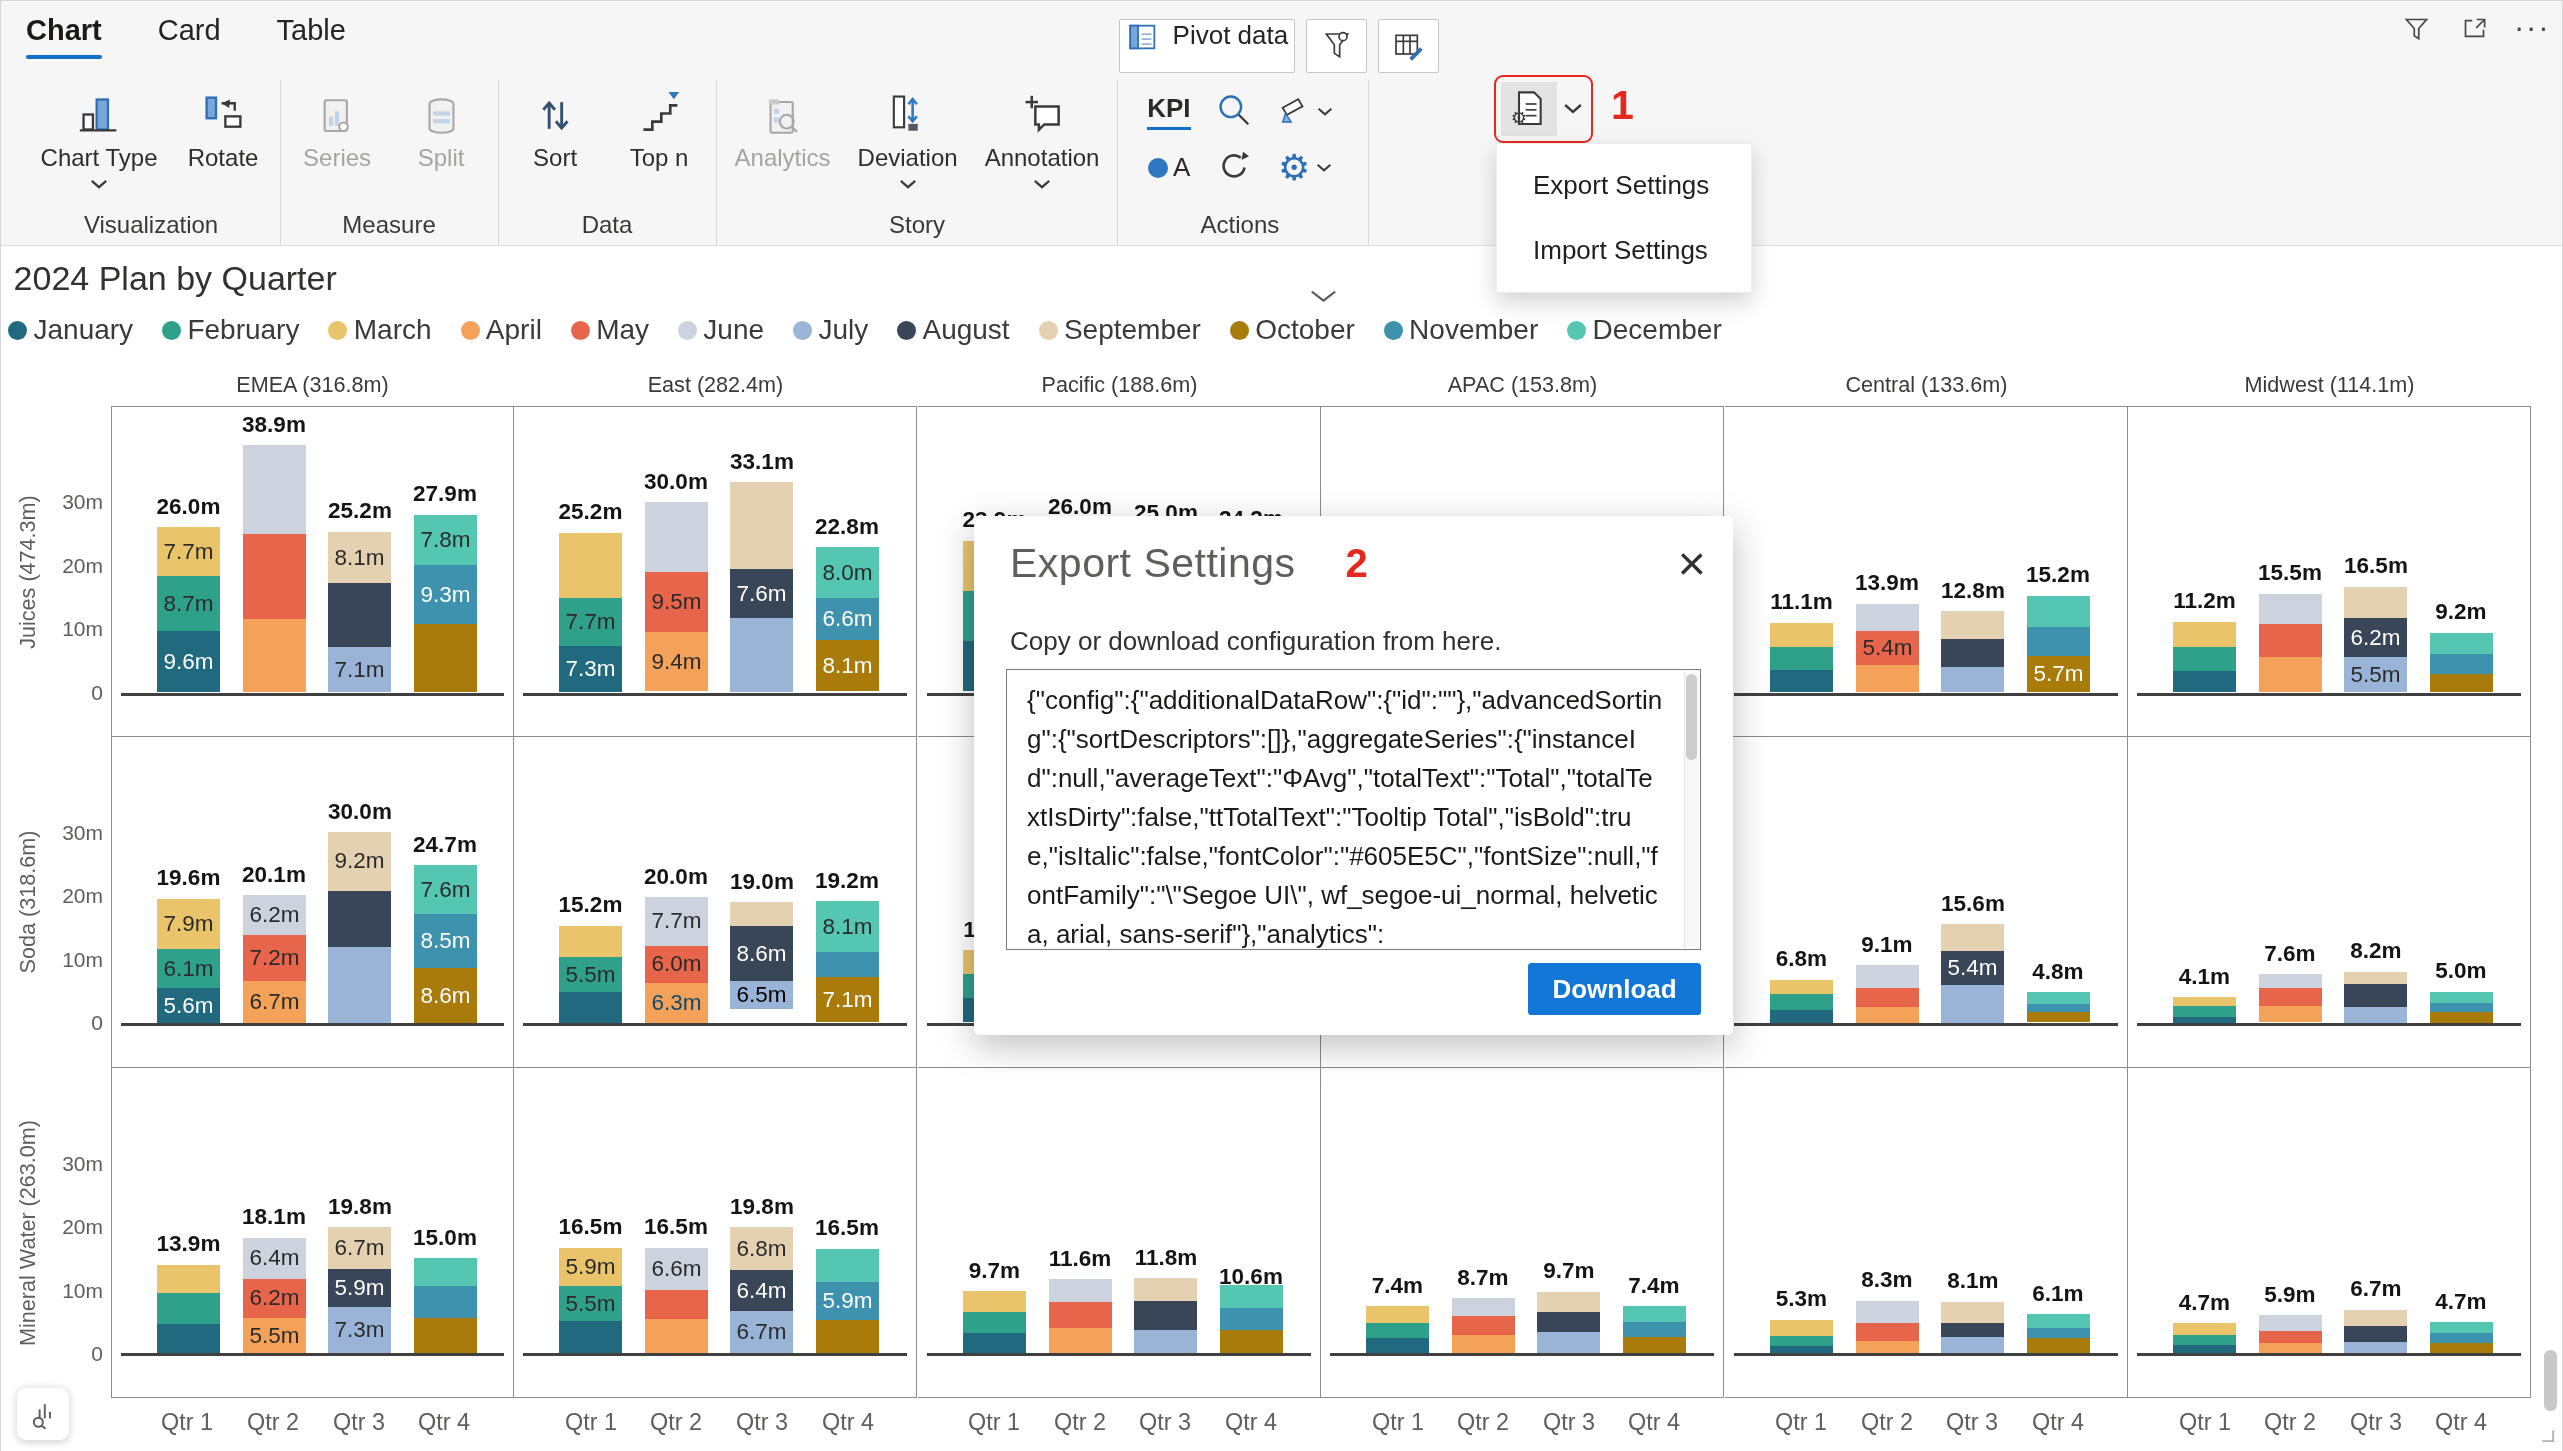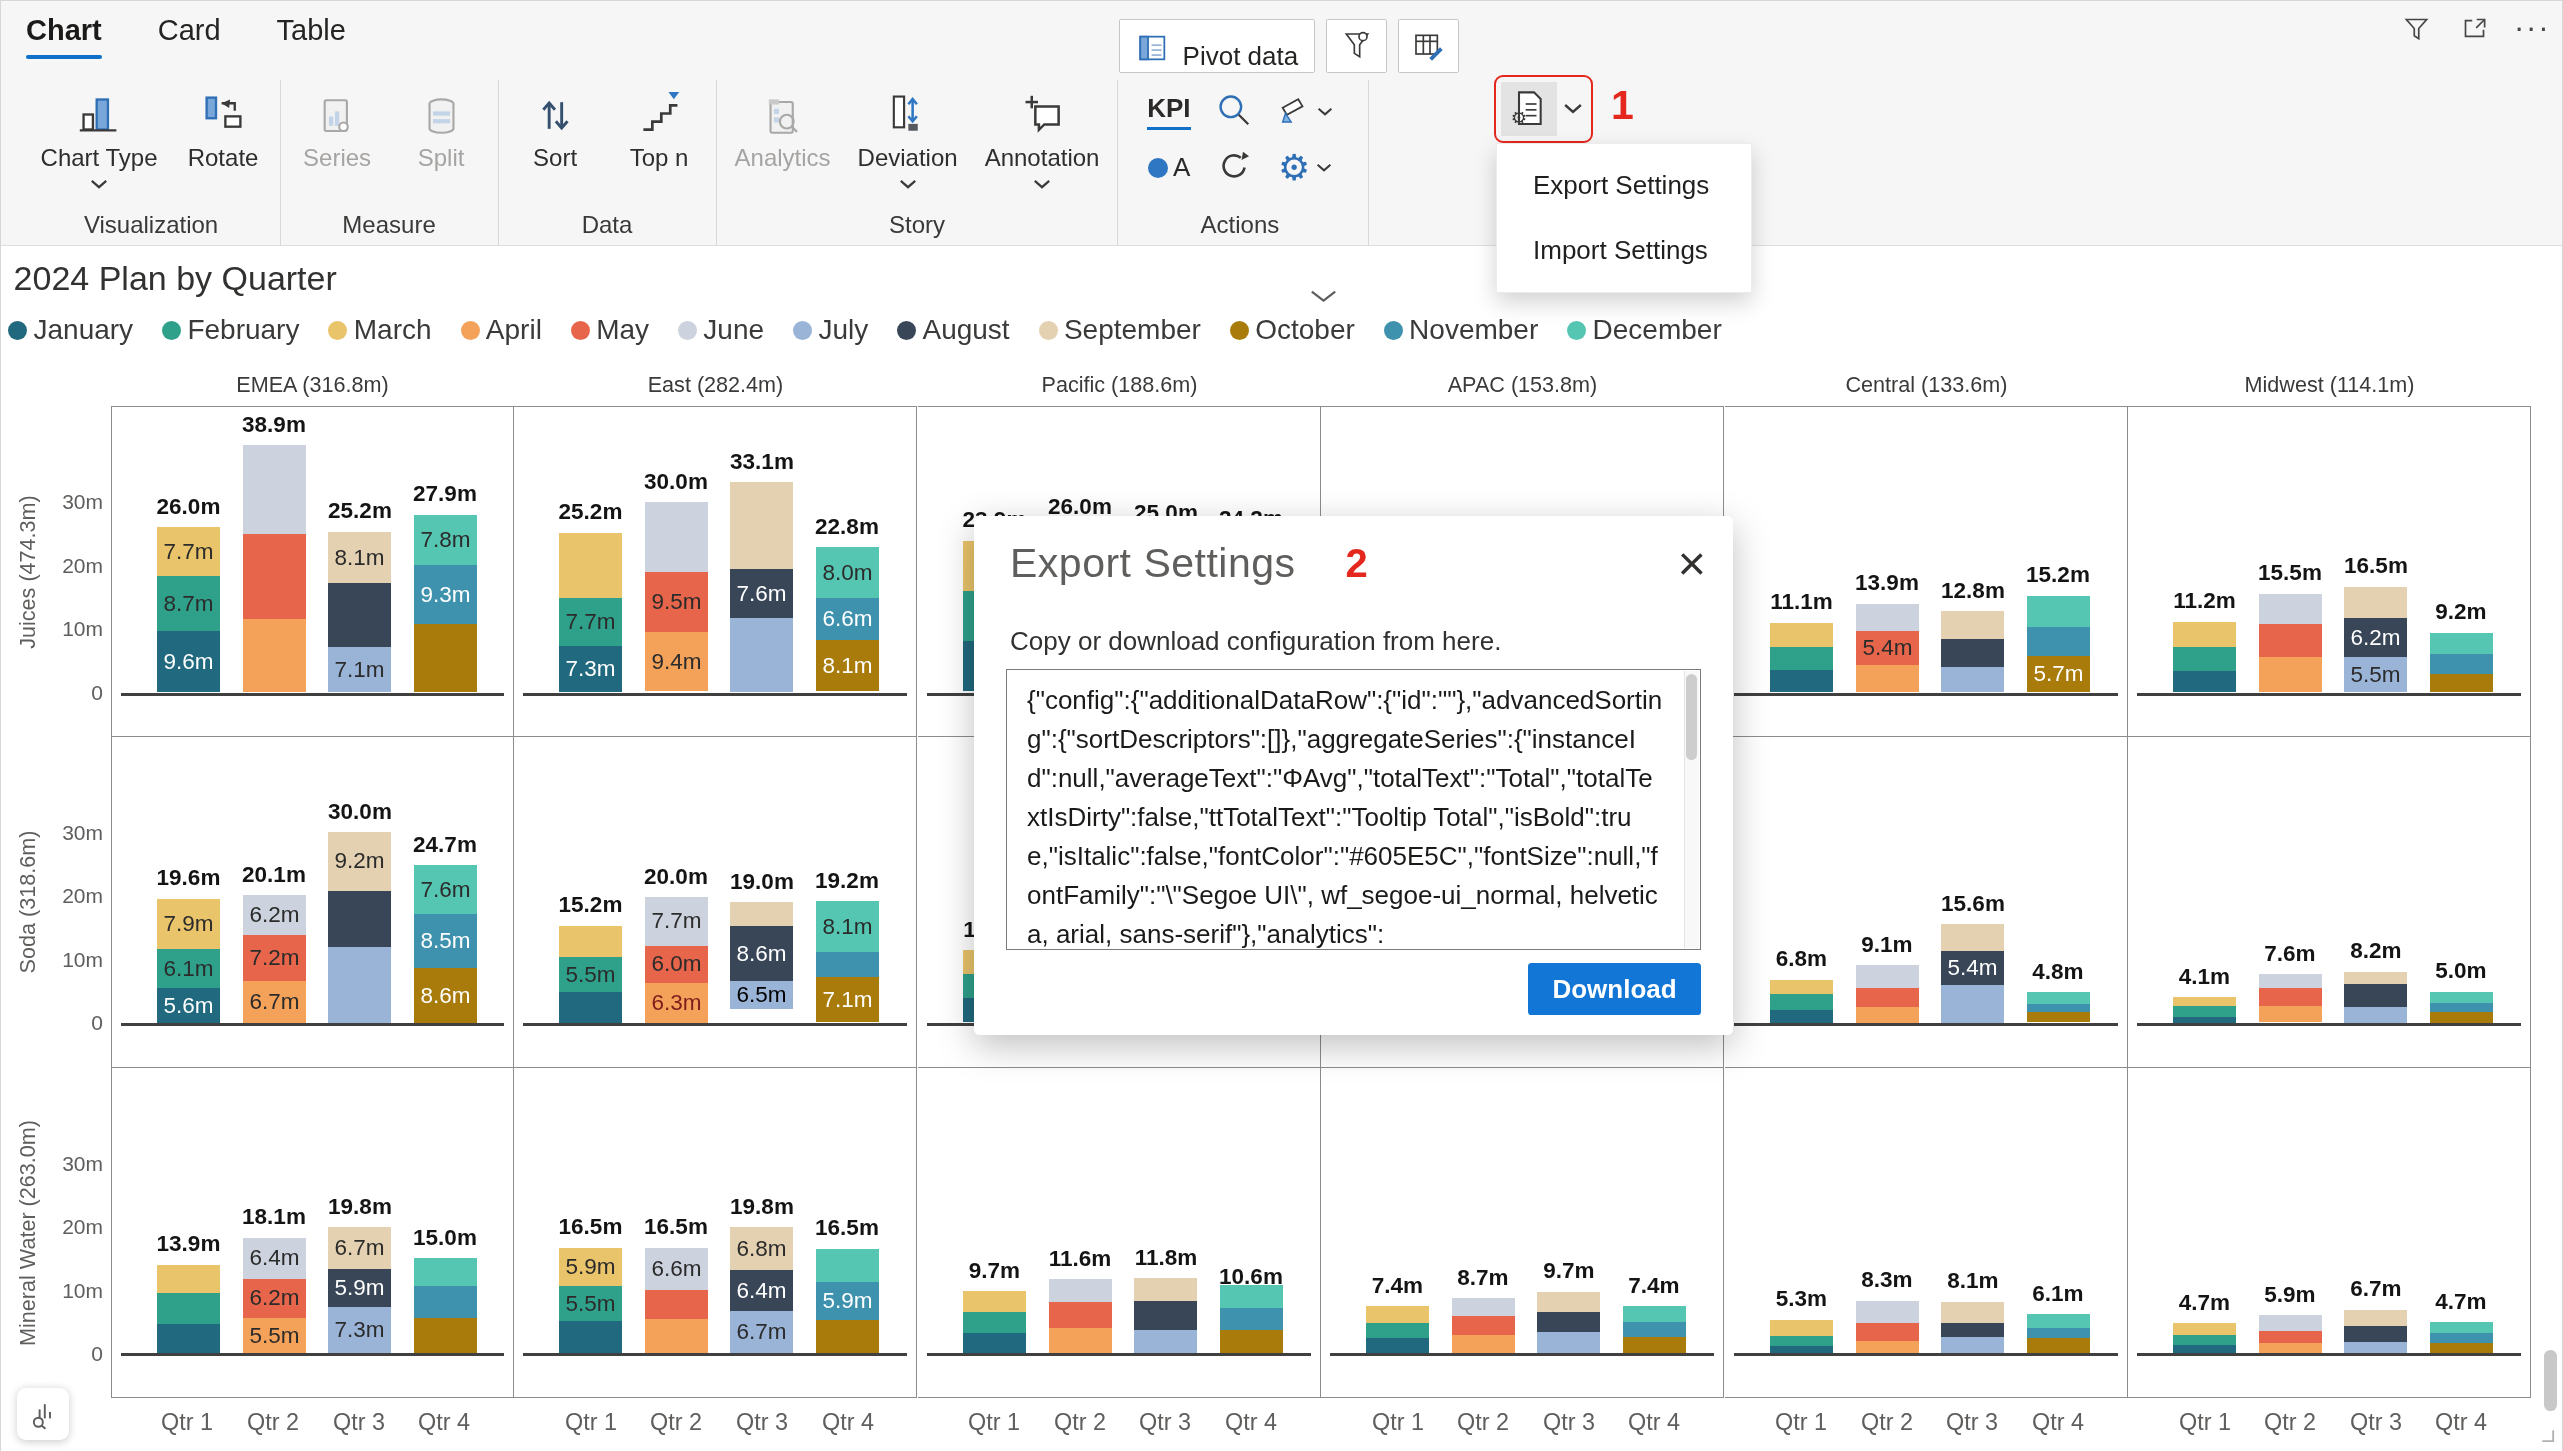--- a/index.html
+++ b/index.html
@@ -15,21 +15,21 @@
   .tab.active { font-weight:700; color:#1b1a19; }
   .tab.active .tab-underline { display:block; width:100%; height:4.5px; background:#1070c9; border-radius:2.7px; margin-top:8px; }
   .tab-underline { display:none; }
 
   .window-icons { position:absolute; right:9px; top:9px; display:flex; gap:21.6px; align-items:center; color:#484644; }
   .win-ic { width:36px; height:36px; display:flex; align-items:center; justify-content:center; }
   .dots { font-size:31px; letter-spacing:1.8px; color:#484644; width:41px; overflow:hidden; }
 
   .pivot-bar { position:absolute; left:1118px; top:18px; display:flex; gap:10.8px; align-items:center; }
   .pivot-btn { height:54px; border:0.9px solid #c8c6c4; background:#fff; border-radius:1.8px;
-               display:flex; align-items:flex-end; gap:12.6px; padding:0 16px; font-size:26px; color:#252423; }
+               display:flex; align-items:flex-start; gap:12.6px; padding:0 6px; font-size:26px; color:#252423; }
   .sq-btn { width:61px; height:54px; border:0.9px solid #c8c6c4; background:#fff; border-radius:1.8px;
             display:flex; align-items:center; justify-content:center; }
 
   .groups-row { position:absolute; left:0; top:79px; height:166px; display:flex; align-items:stretch; padding-left:21.6px; }
   .rgroup { display:flex; flex-direction:column; align-items:center; padding:3.6px 18px 7.2px;
             border-right:0.9px solid #d8d8d8; }
   .group-buttons { display:flex; gap:27px; flex:1; align-items:flex-start; }
   .rbtn { display:flex; flex-direction:column; align-items:center; min-width:77px; cursor:pointer; }
   .rbtn .icon { height:52px; display:flex; align-items:flex-end; justify-content:center; margin-top:1.8px; }
   .rbtn .lbl { font-size:24px; color:#2f2e2d; text-align:center; line-height:30px; margin-top:5.4px; white-space:nowrap; }
@@ -642,21 +642,21 @@
         <div class="axisline"></div>
         <div class="bar" style="left: 45px; bottom: 44px; height: 97px;">
           <div class="bar-seg" style="height: 31.5px; background: rgb(233, 196, 106); color: rgb(43, 43, 43);"></div>
           <div class="bar-seg" style="height: 35px; background: rgb(47, 160, 138); color: rgb(43, 43, 43);">5.5m</div>
           <div class="bar-seg" style="height: 31px; background: rgb(33, 105, 126); color: rgb(255, 255, 255);"></div>
         </div>
         <div class="bar-total" style="left: 13.5px; bottom: 149px;">15.2m</div>
         <div class="bar" style="left: 131px; bottom: 44px; height: 126px;">
           <div class="bar-seg" style="height: 49px; background: rgb(204, 211, 222); color: rgb(43, 43, 43);">7.7m</div>
           <div class="bar-seg" style="height: 38px; background: rgb(231, 101, 74); color: rgb(43, 43, 43);">6.0m</div>
-          <div class="bar-seg" style="height: 40px; background: rgb(244, 162, 89); color: #7f1d1d;">6.3m</div>
+          <div class="bar-seg" style="height: 40px; background: rgb(244, 162, 89); color: #0c4a6e;">6.3m</div>
         </div>
         <div class="bar-total" style="left: 99px; bottom: 177px;">20.0m</div>
         <div class="bar" style="left: 216px; bottom: 44px; height: 121px;">
           <div class="bar-seg" style="height: 24px; background: rgb(228, 209, 177); color: rgb(43, 43, 43);"></div>
           <div class="bar-seg" style="height: 55px; background: rgb(56, 70, 88); color: rgb(255, 255, 255);">8.6m</div>
           <div class="bar-seg" style="height: 28px; background: rgb(154, 180, 216); color: #000000;">6.5m</div>
         </div>
         <div class="bar-total" style="left: 185px; bottom: 172px;">19.0m</div>
         <div class="bar" style="left: 302px; bottom: 44px; height: 122px;">
           <div class="bar-seg" style="height: 51px; background: rgb(85, 198, 177); color: rgb(43, 43, 43);">8.1m</div>

